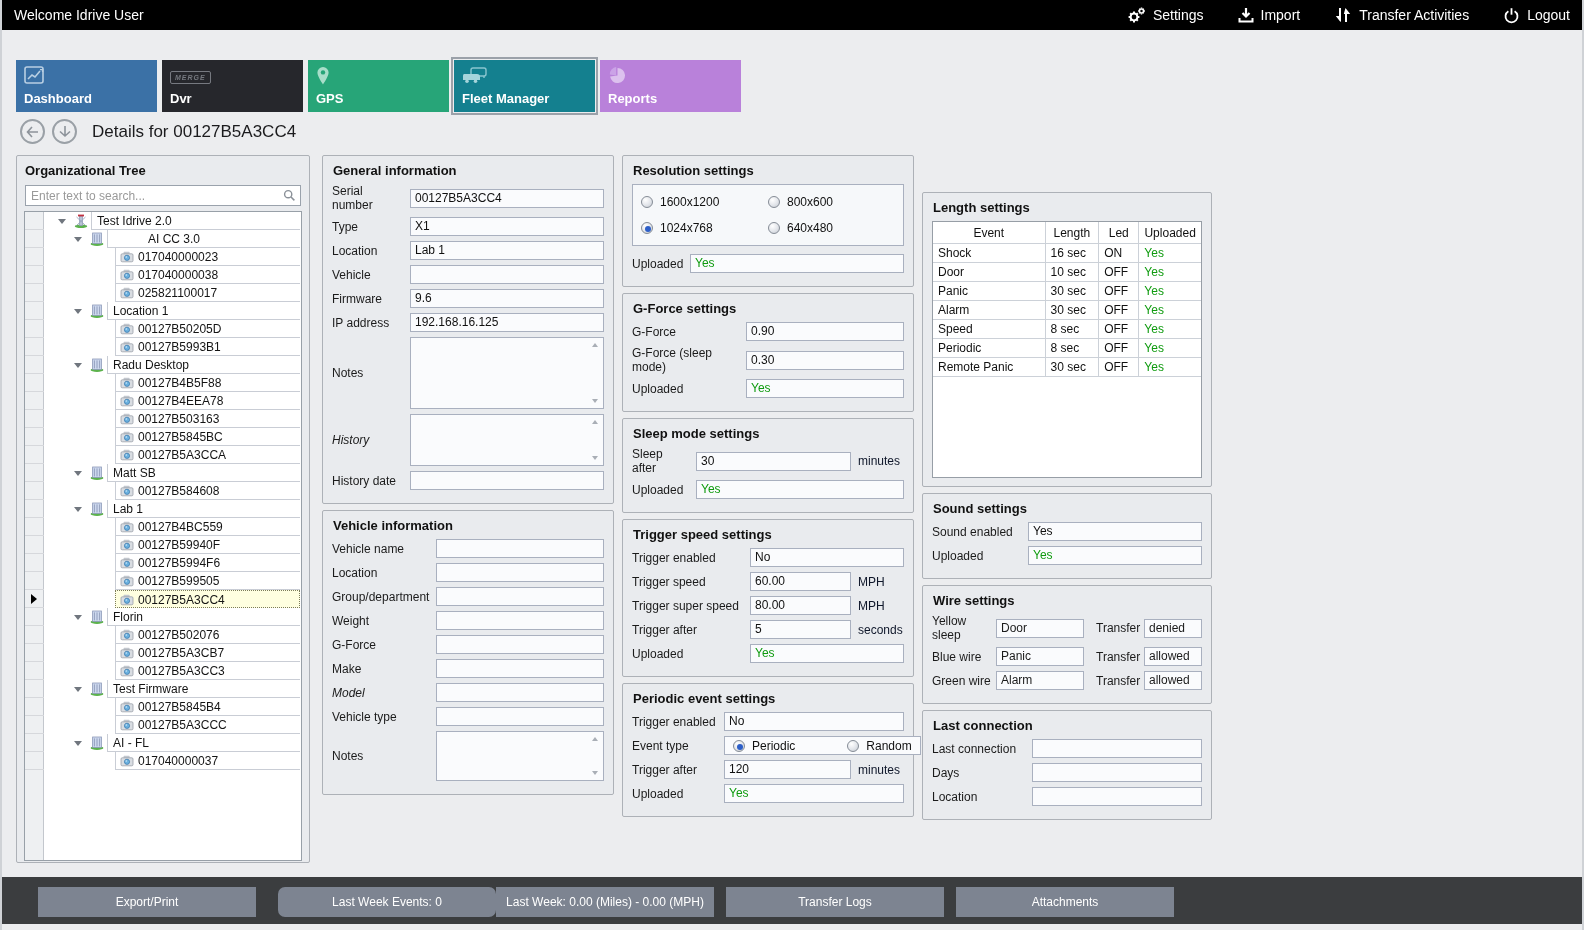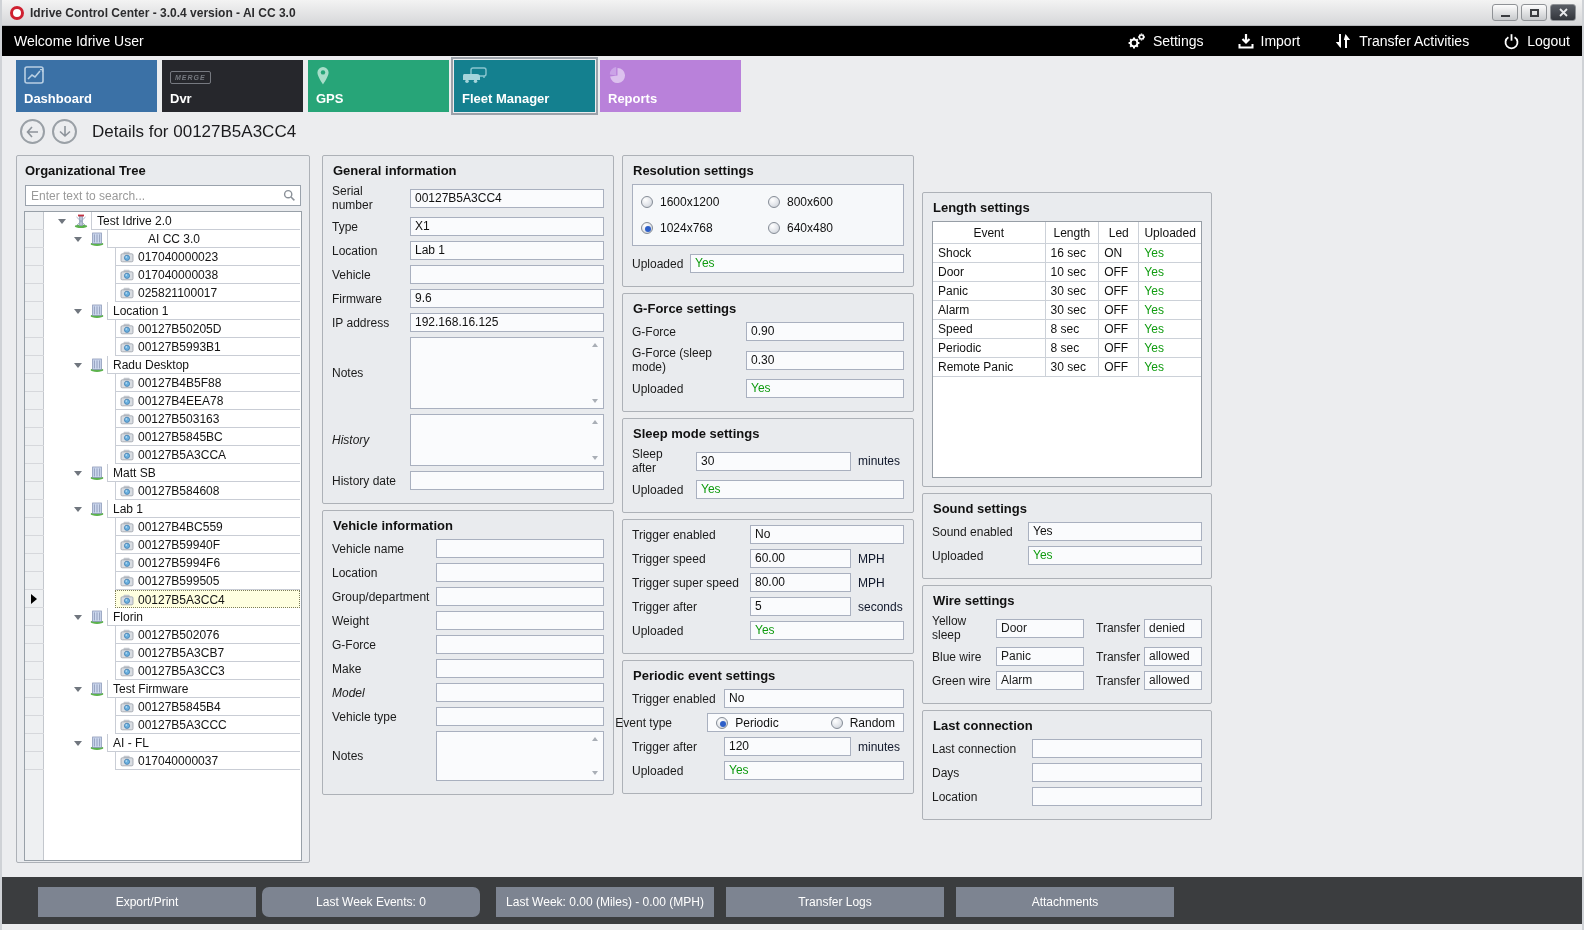--- a/index.html
+++ b/index.html
@@ -39,21 +39,21 @@
         display:flex;align-items:center;justify-content:center;background:#ecedef;}
   .details-title{font-size:17px;color:#1b1b1d;margin-left:8px;}
   
   .col{position:absolute;top:155px;}
   #col-tree{left:14px;width:294px;}
   #col2{left:320px;width:292px;}
   #col3{left:620px;width:292px;}
   #col4{left:920px;width:290px;margin-top:37px;}
   .panel{background:#e9ebee;border:1px solid #adb1b7;border-radius:2px;margin-bottom:6px;padding:5px 9px 8px;}
   .ptitle{font-size:13px;font-weight:bold;color:#111;padding:2px 1px 6px;}
-  .frow{display:flex;align-items:center;margin-bottom:5px;justify-content:flex-end;}
+  .frow{display:flex;align-items:center;margin-bottom:5px;}
   .flabel{flex:none;font-size:12px;color:#1b1b1b;padding-right:6px;}
   .ffield{flex:1;height:19px;line-height:17px;background:#fafbfd;border:1px solid #a9b0bf;
           padding:0 4px;font-size:12px;color:#101010;overflow:hidden;white-space:nowrap;}
   .ffield.green{color:#0f9b0f;}
   .funit{flex:none;margin-left:7px;font-size:12px;color:#0f172a;width:46px;}
   .fta{flex:1;background:#fafbfd;border:1px solid #a9b0bf;position:relative;}
   .fta::before{content:"";position:absolute;right:5px;top:5px;border-left:3px solid transparent;
                border-right:3px solid transparent;border-bottom:4px solid #a9aeb6;}
   .fta::after{content:"";position:absolute;right:5px;bottom:5px;border-left:3px solid transparent;
               border-right:3px solid transparent;border-top:4px solid #a9aeb6;}
@@ -106,37 +106,20 @@
   
   .bottombar{position:absolute;left:0;right:0;top:877px;height:47px;background:#3b3d3f;}
   .bbtn{position:absolute;top:10px;height:30px;width:218px;background:#7d8491;color:#fff;
         text-align:center;line-height:30px;font-size:12px;}
 </style>
 </head>
 <body>
 
 <div class="win">
 
-  <div class="titlebar">
-    <span class="applogo"></span>
-    <span class="wtitle">Idrive Control Center - 3.0.4 version - AI CC 3.0</span>
-    <span class="winbtns">
-      <span class="wbtn">
-          <span class="mingl"></span>
-        </span>
-      <span class="wbtn">
-          <span class="maxgl"></span>
-        </span>
-      <span class="wbtn close">
-        <svg width="9" height="9" viewBox="0 0 9 9">
-            <path d="M1 1l7 7M8 1l-7 7" stroke="#e8e9ec" stroke-width="1.8"></path>
-          </svg>
-      </span>
-    </span>
-  </div>
 
   <div class="toolbar">
     <span class="welcome">Welcome Idrive User</span>
     <div class="tb-actions" id="tb-actions">
         <div class="tb-action">
           <span class="tb-ico">
             <svg width="19" height="17" viewBox="0 0 19 17">
               <g stroke="#fff" stroke-width="2" fill="none">
                 <circle cx="7" cy="10" r="3.4"></circle>
                 <path d="M7 4.6v2M7 13.4v2M1.6 10h2M10.4 10h2M3.2 6.2l1.4 1.4M9.4 12.4l1.4 1.4M10.8 6.2L9.4 7.6M4.6 12.4L3.2 13.8"></path>
@@ -683,20 +666,21 @@
             <div class="ffield">30</div>
             <span class="funit">minutes</span>
           </div>
           <div class="frow">
             <span class="flabel" style="width: 64px;">Uploaded</span>
             <div class="ffield green">Yes</div>
           </div>
         </div>
     </div>
     <div class="panel">
+      <div class="ptitle">Trigger speed settings</div>
       <div id="trigger-rows">
           <div class="frow">
             <span class="flabel" style="width: 118px;">Trigger enabled</span>
             <div class="ffield">No</div>
           </div>
           <div class="frow">
             <span class="flabel" style="width: 118px;">Trigger speed</span>
             <div class="ffield">60.00</div>
             <span class="funit">MPH</span>
           </div>
@@ -853,19 +837,19 @@
           <div class="frow">
             <span class="flabel" style="width: 100px;">Location</span>
             <div class="ffield"></div>
           </div>
         </div>
     </div>
   </div>
 
   <div class="bottombar" id="bottombar">
       <div class="bbtn" style="left: 36px;">Export/Print</div>
-      <div class="bbtn" style="left: 260px; border-radius: 7px;">Last Week Events: 0</div>
+      <div class="bbtn" style="left: 276px; border-radius: 7px;">Last Week Events: 0</div>
       <div class="bbtn" style="left: 494px;">Last Week: 0.00 (Miles) - 0.00 (MPH)</div>
       <div class="bbtn" style="left: 724px;">Transfer Logs</div>
       <div class="bbtn" style="left: 954px;">Attachments</div>
     </div>
 
 </div>
 
 </body></html>

